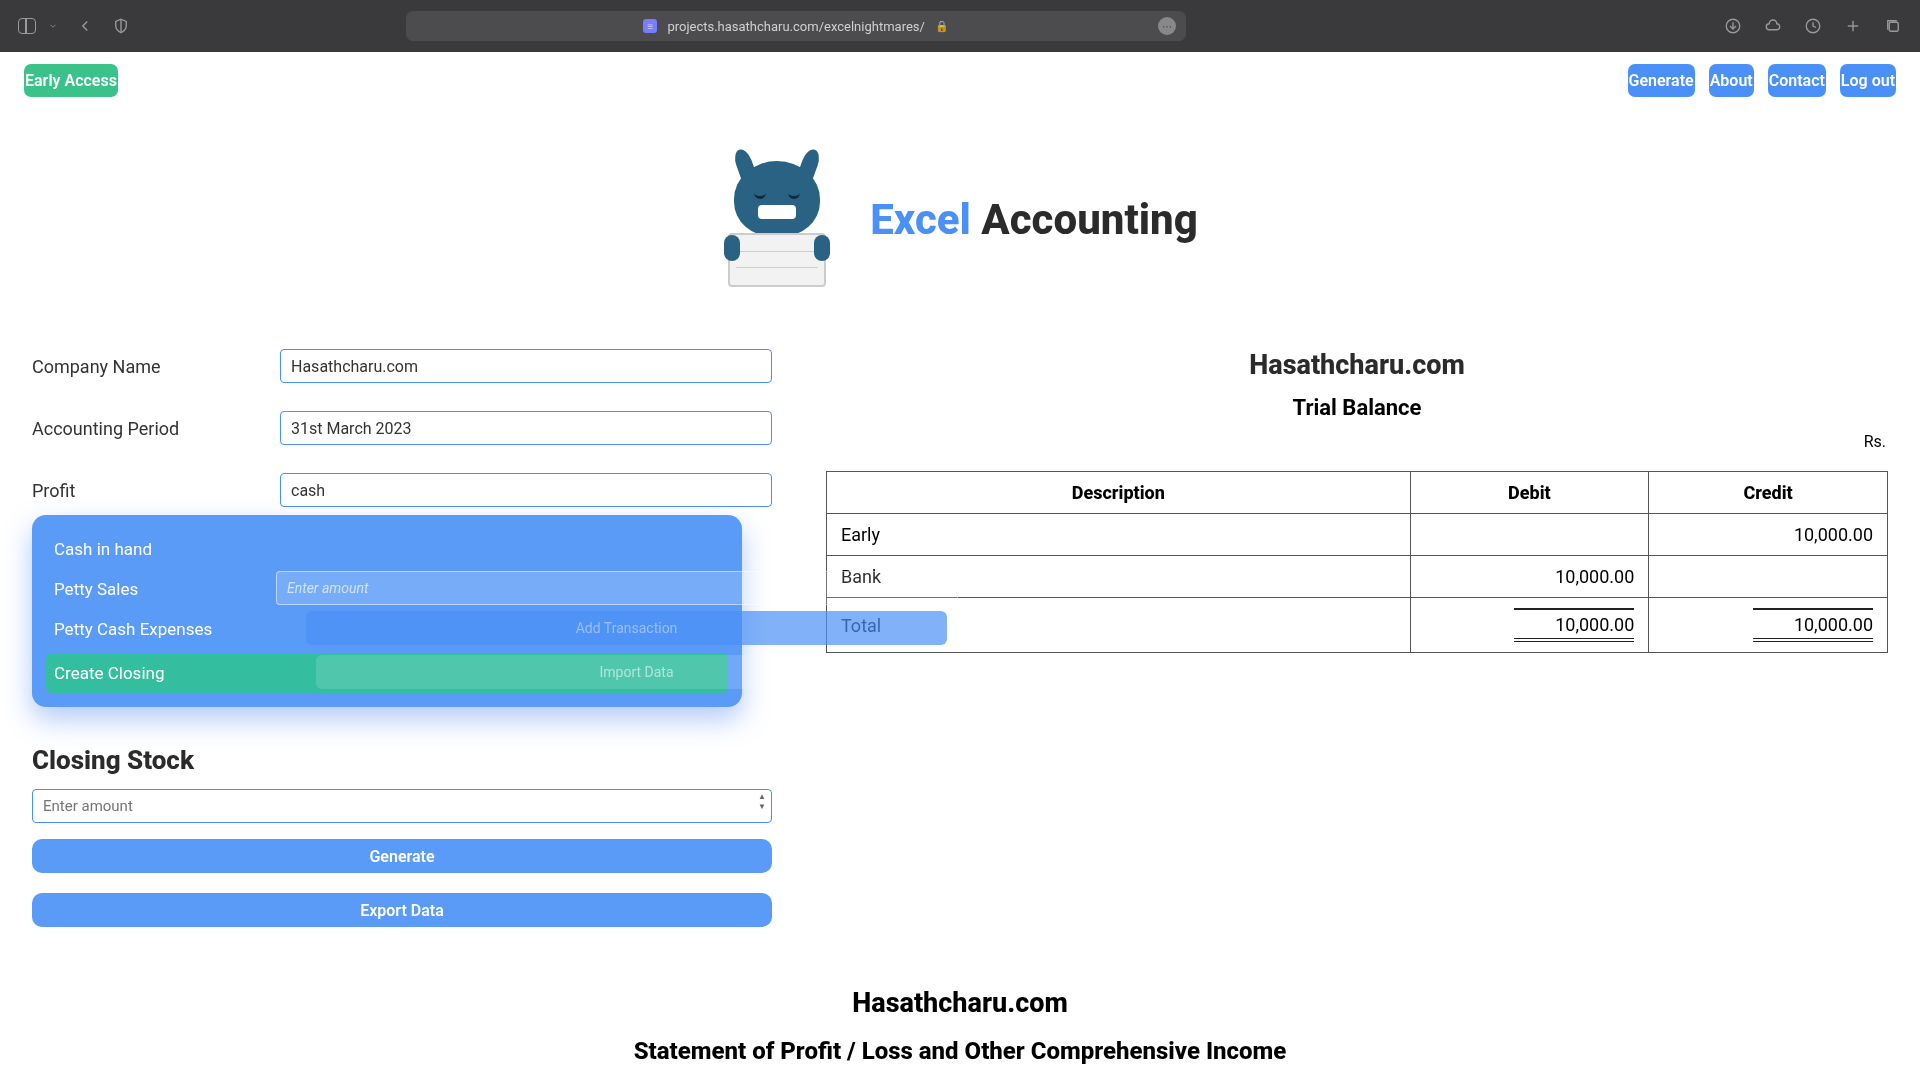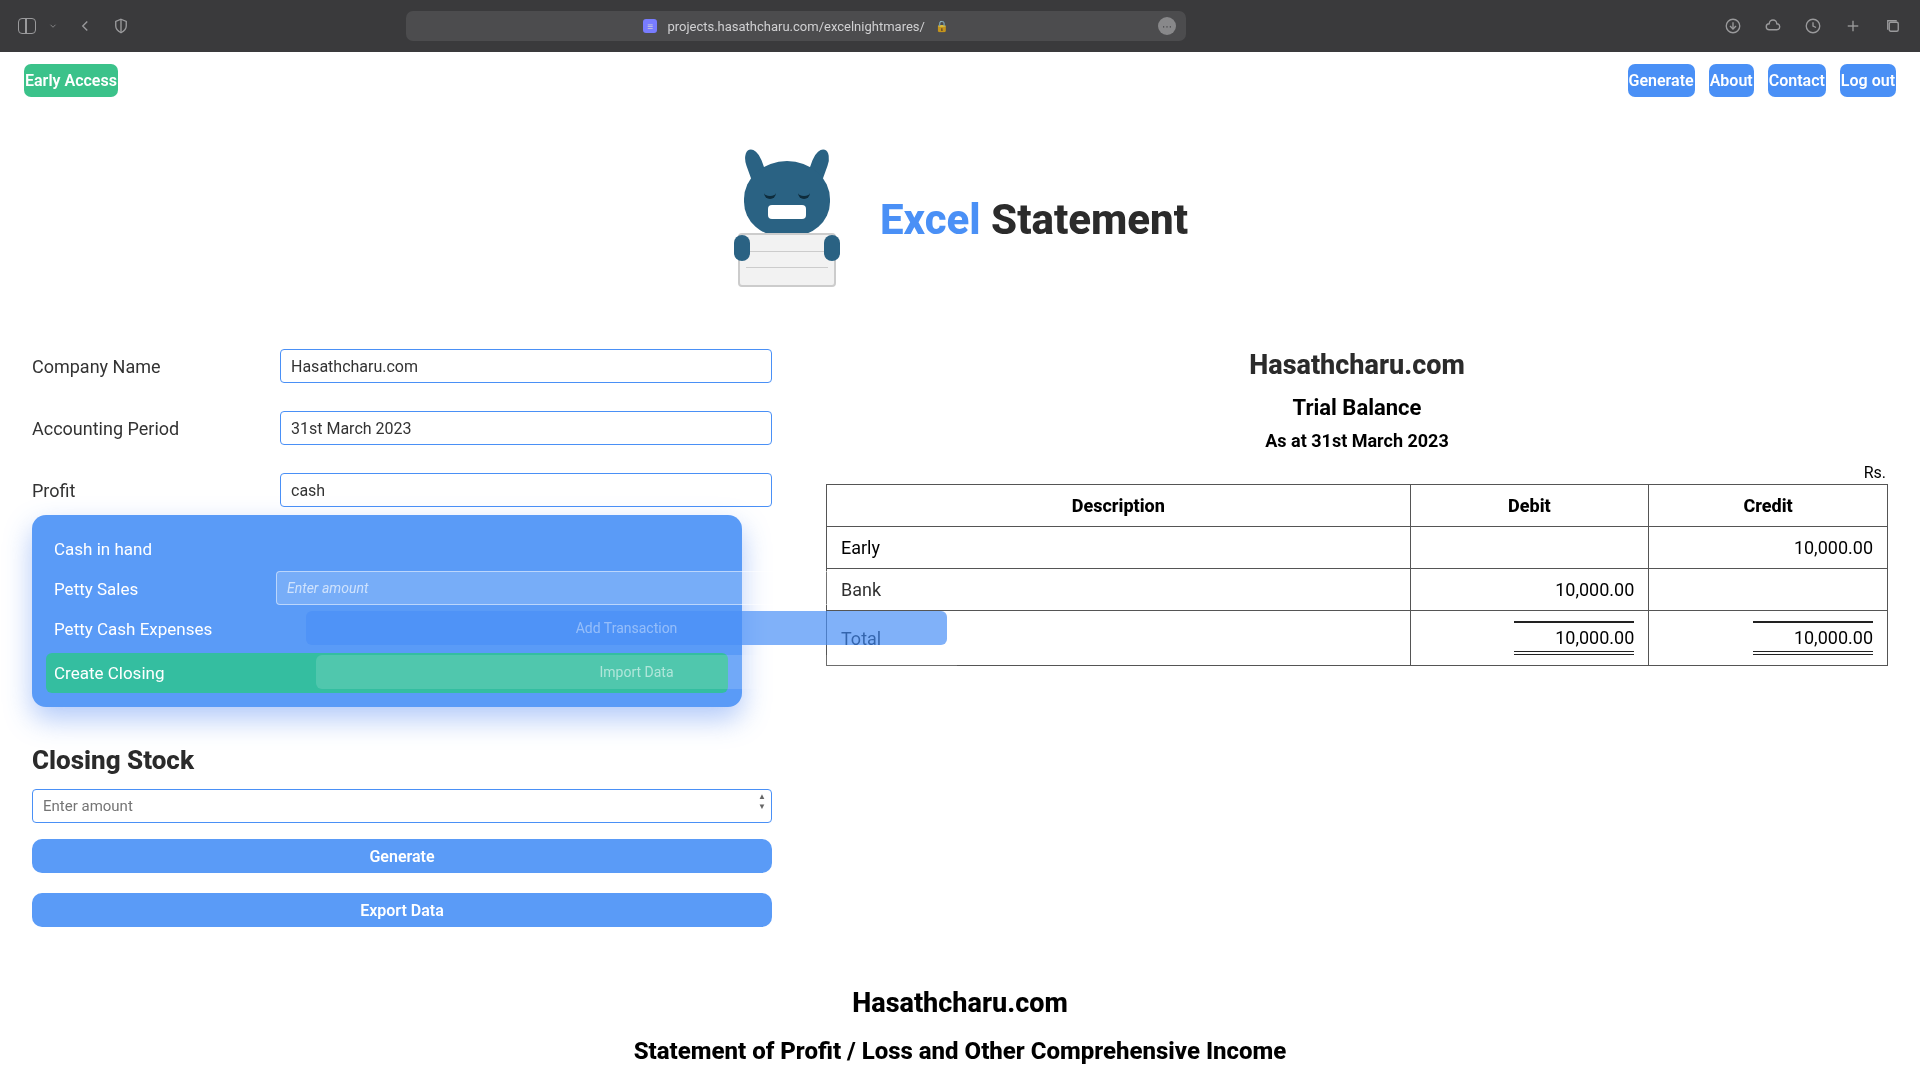--- a/index.html
+++ b/index.html
@@ -62,21 +62,21 @@
   .number-input { width: 100%; height: 34px; border: 1.5px solid #4a90f6; border-radius: 4px; padding: 0 10px; font-size: 15px; color: #888; outline: none; }
   .stepper { position: absolute; right: 6px; top: 4px; display:flex; flex-direction:column; font-size:8px; color:#666; line-height:1; gap:2px;}
 
   .big-btn { width: 100%; height: 34px; border: none; border-radius: 10px; background: #5a9bf7; color: #fff; font-size: 16px; font-weight: 600; margin-top: 16px; cursor: pointer; }
 
   
   .report-title { text-align: center; font-size: 27px; font-weight: 800; color: #2b2b2b; }
   .report-sub { text-align: center; font-size: 22px; font-weight: 700; margin-top: 14px; }
   .report-date { text-align: center; font-size: 18px; font-weight: 700; margin-top: 10px; }
   .report-currency { text-align: right; font-size: 16px; margin-top: 12px; padding-right: 2px;}
-  table.trial { width: 100%; border-collapse: collapse; margin-top: 2px; }
+  table.trial { width: 100%; border-collapse: collapse; margin-top: 20px; }
   table.trial th, table.trial td { border: 1.5px solid #555; padding: 10px 14px; font-size: 18px; }
   table.trial th { font-weight: 800; text-align: center; }
   table.trial td.desc { text-align: left; }
   table.trial td.num { text-align: right; position: relative; }
   .total-line-top { border-top: 2px solid #222; display:inline-block; padding-top:4px; min-width: 120px; text-align:right;}
   .dbl-underline { border-bottom: 4px double #222; padding-bottom: 3px; }
 
   .second-report { text-align: center; margin-top: 60px; }
   .second-report h2 { font-size: 27px; font-weight: 800; }
   .second-report h3 { font-size: 24px; font-weight: 800; margin-top: 18px; }
@@ -171,21 +171,21 @@
       <div class="body"></div>
       <div class="eye l"></div>
         <div class="eye r"></div>
       <div class="mouth"></div>
       <div class="sheet"></div>
       <div class="arm l"></div>
         <div class="arm r"></div>
     </div>
     <div class="hero-title">
       <span class="excel">Excel</span>
-      <span>Statement</span>
+      <span>Accounting</span>
     </div>
   </div>
 
   <div class="main-grid">
 
     <div class="form-col">
 
       <div class="form-row">
         <label class="form-label">Company Name</label>
         <input class="form-input" value="Hasathcharu.com" style="">
@@ -237,21 +237,20 @@
           </div>
       </div>
 
       <button class="big-btn">Generate</button>
       <button class="big-btn" style="margin-top:20px;">Export Data</button>
     </div>
 
     <div class="report-col">
       <div class="report-title">Hasathcharu.com</div>
       <div class="report-sub">Trial Balance</div>
-      <div class="report-date">As at 31st March 2023</div>
       <div class="report-currency">Rs.</div>
 
       <table class="trial">
         <thead>
           <tr>
             <th style="width:55%;">Description</th>
             <th>Debit</th>
             <th>Credit</th>
           </tr>
         </thead>

